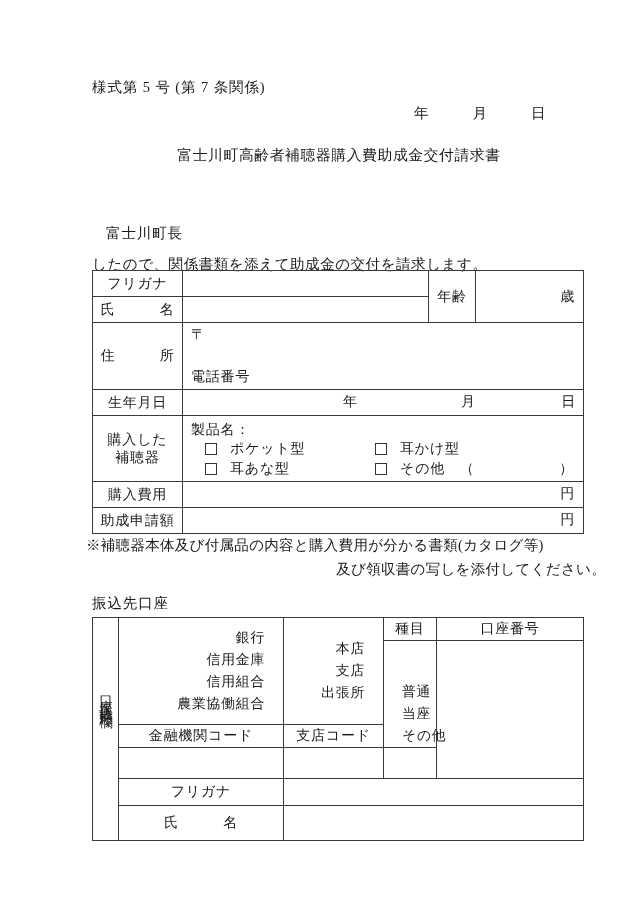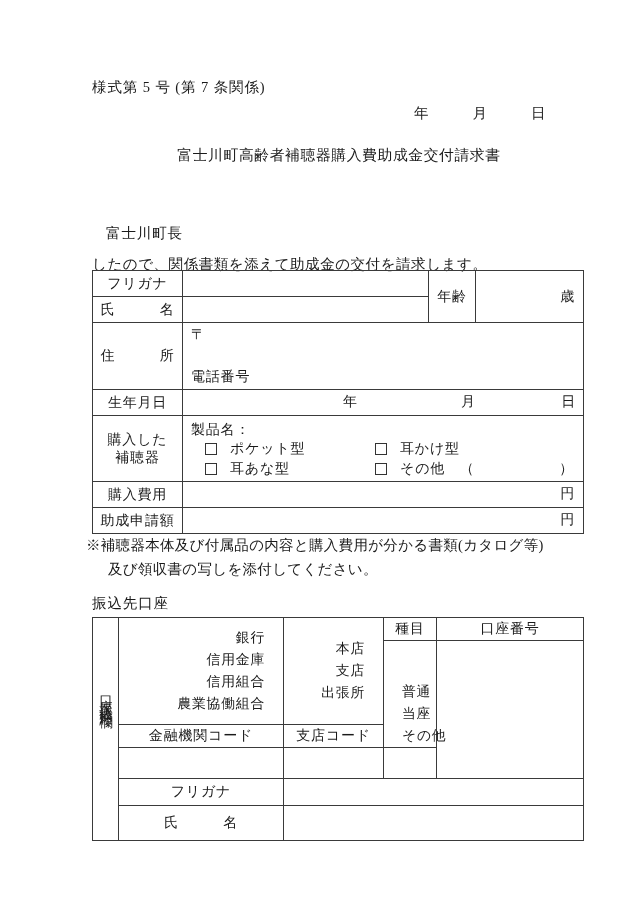--- a/index.html
+++ b/index.html
@@ -171,21 +171,21 @@
   
   .note {
     position: absolute;
     left: 70px;
     top: 533px;
     width: 520px;
     font-size: 14.5px;
     line-height: 24px;
     letter-spacing: 0.3px;
   }
-  .note .l2 { display: block; padding-left: 22px; }
+  .note .l2 { display: block; padding-left: 22px; text-align: right; }
 
   
   .bank-head {
     position: absolute;
     left: 76px;
     top: 594px;
     font-size: 14.5px;
     letter-spacing: 0.9px;
   }
   #bank-table {

